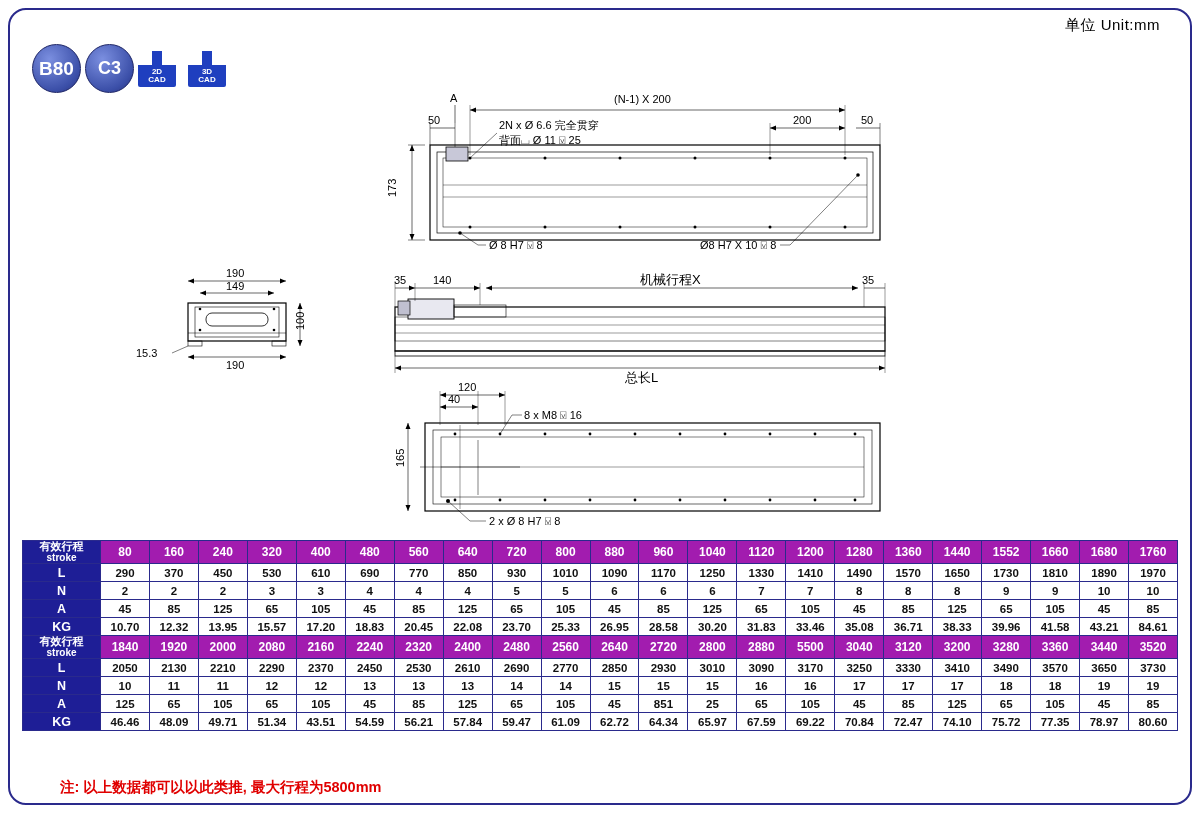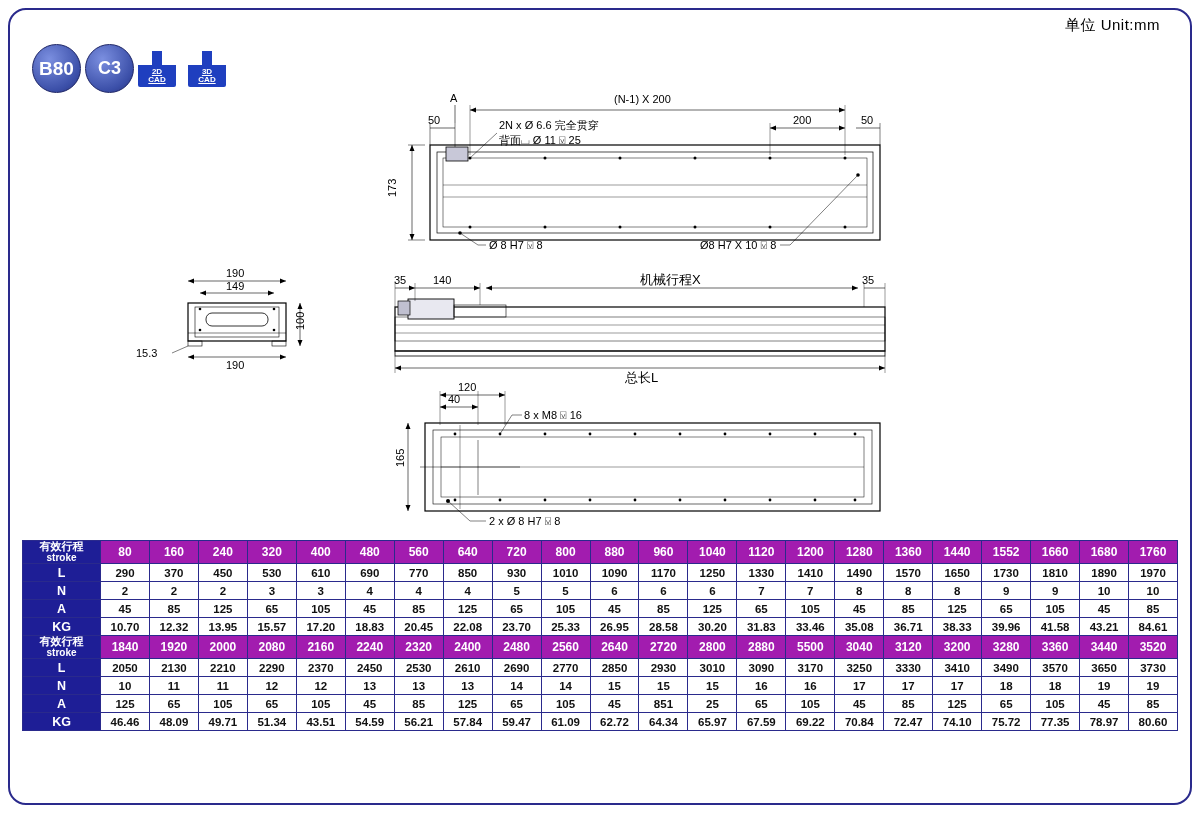--- a/index.html
+++ b/index.html
@@ -46,21 +46,20 @@
   .cadbtn{
     width:38px;height:36px;
     background:#1f3fbf;
     color:#fff;
     font-size:8px;font-weight:bold;line-height:1.05;
     display:flex;flex-direction:column;align-items:center;justify-content:flex-end;
     padding-bottom:2px;box-sizing:border-box;
     margin-right:8px;
     position:relative;
     border-radius:2px;
-    text-decoration:underline;
   }
   .cadbtn .notch{
     position:absolute;top:0;left:0;right:0;height:14px;
     background:#fff;
   }
   .cadbtn .notch:after{
     content:"";position:absolute;left:50%;top:0;transform:translateX(-50%);
     width:10px;height:14px;background:#1f3fbf;
   }
   .cadbtn span{position:relative;z-index:2;}
@@ -605,13 +604,14 @@
           <td class="val">74.10</td>
           <td class="val">75.72</td>
           <td class="val">77.35</td>
           <td class="val">78.97</td>
           <td class="val">80.60</td>
         </tr>
       </tbody>
     </table>
   </div>
 
+  <div class="note">注: 以上数据都可以以此类推, 最大行程为5800mm</div>
 </div>
 
 </body></html>

